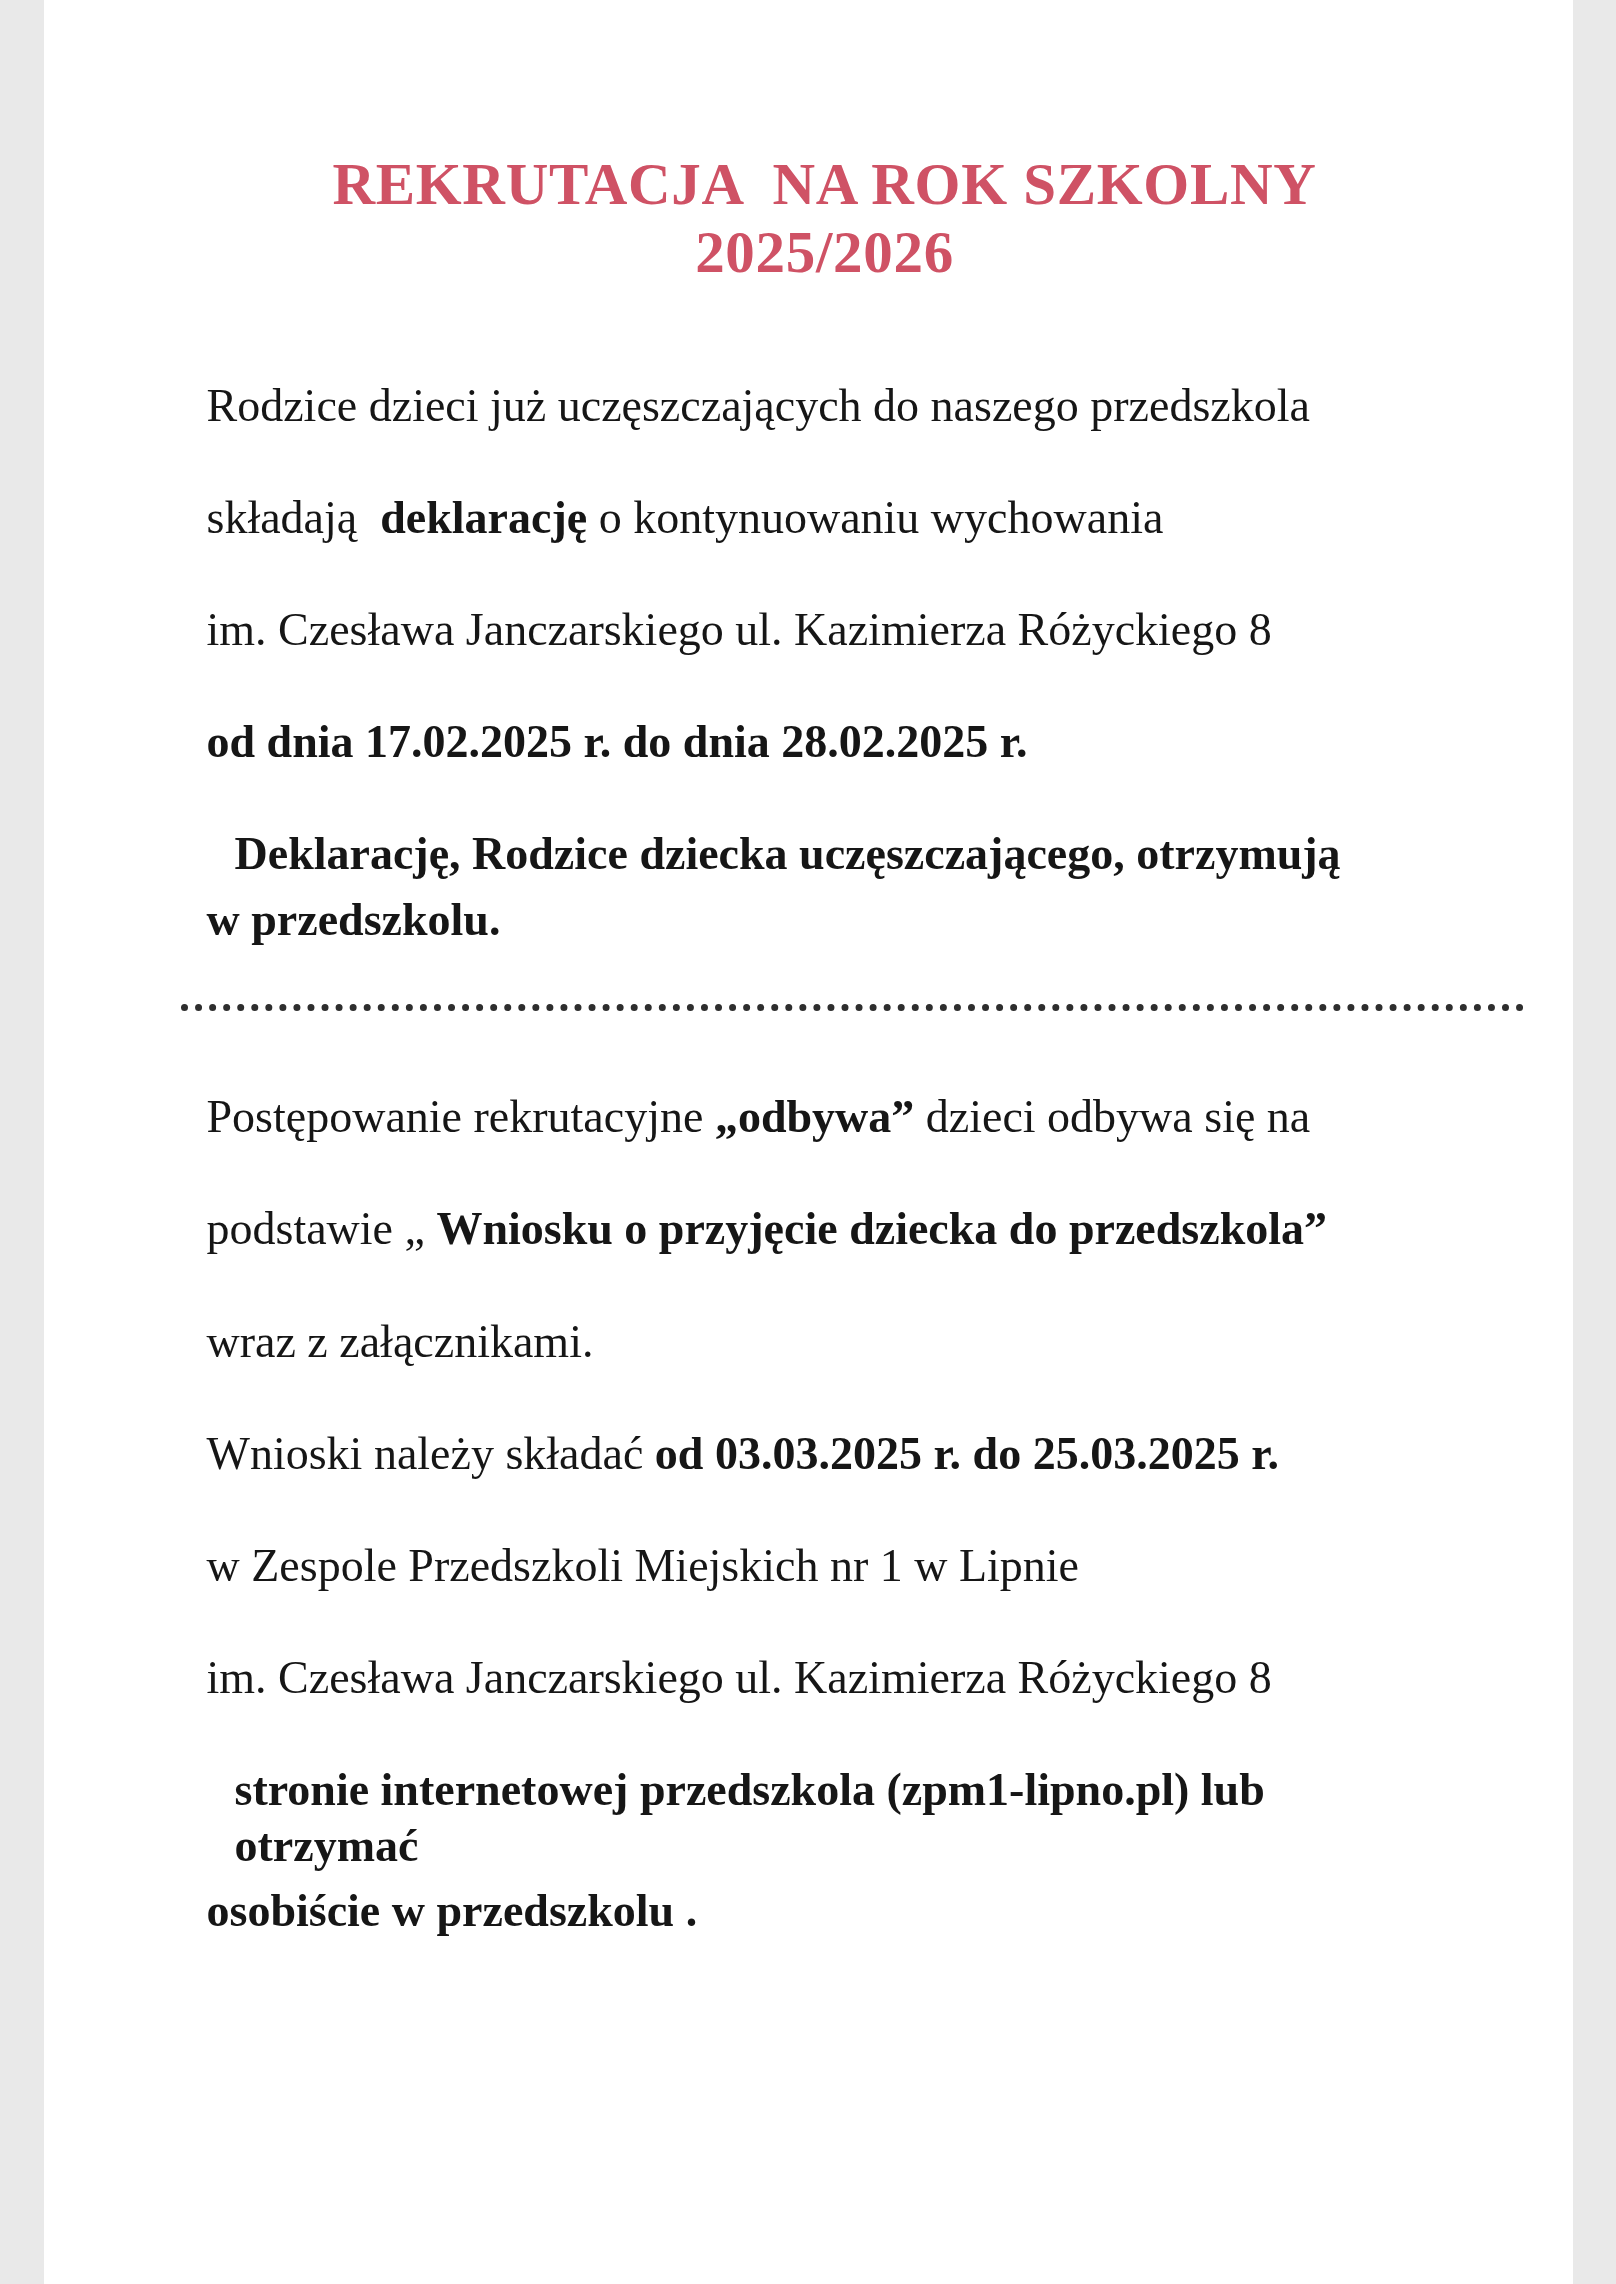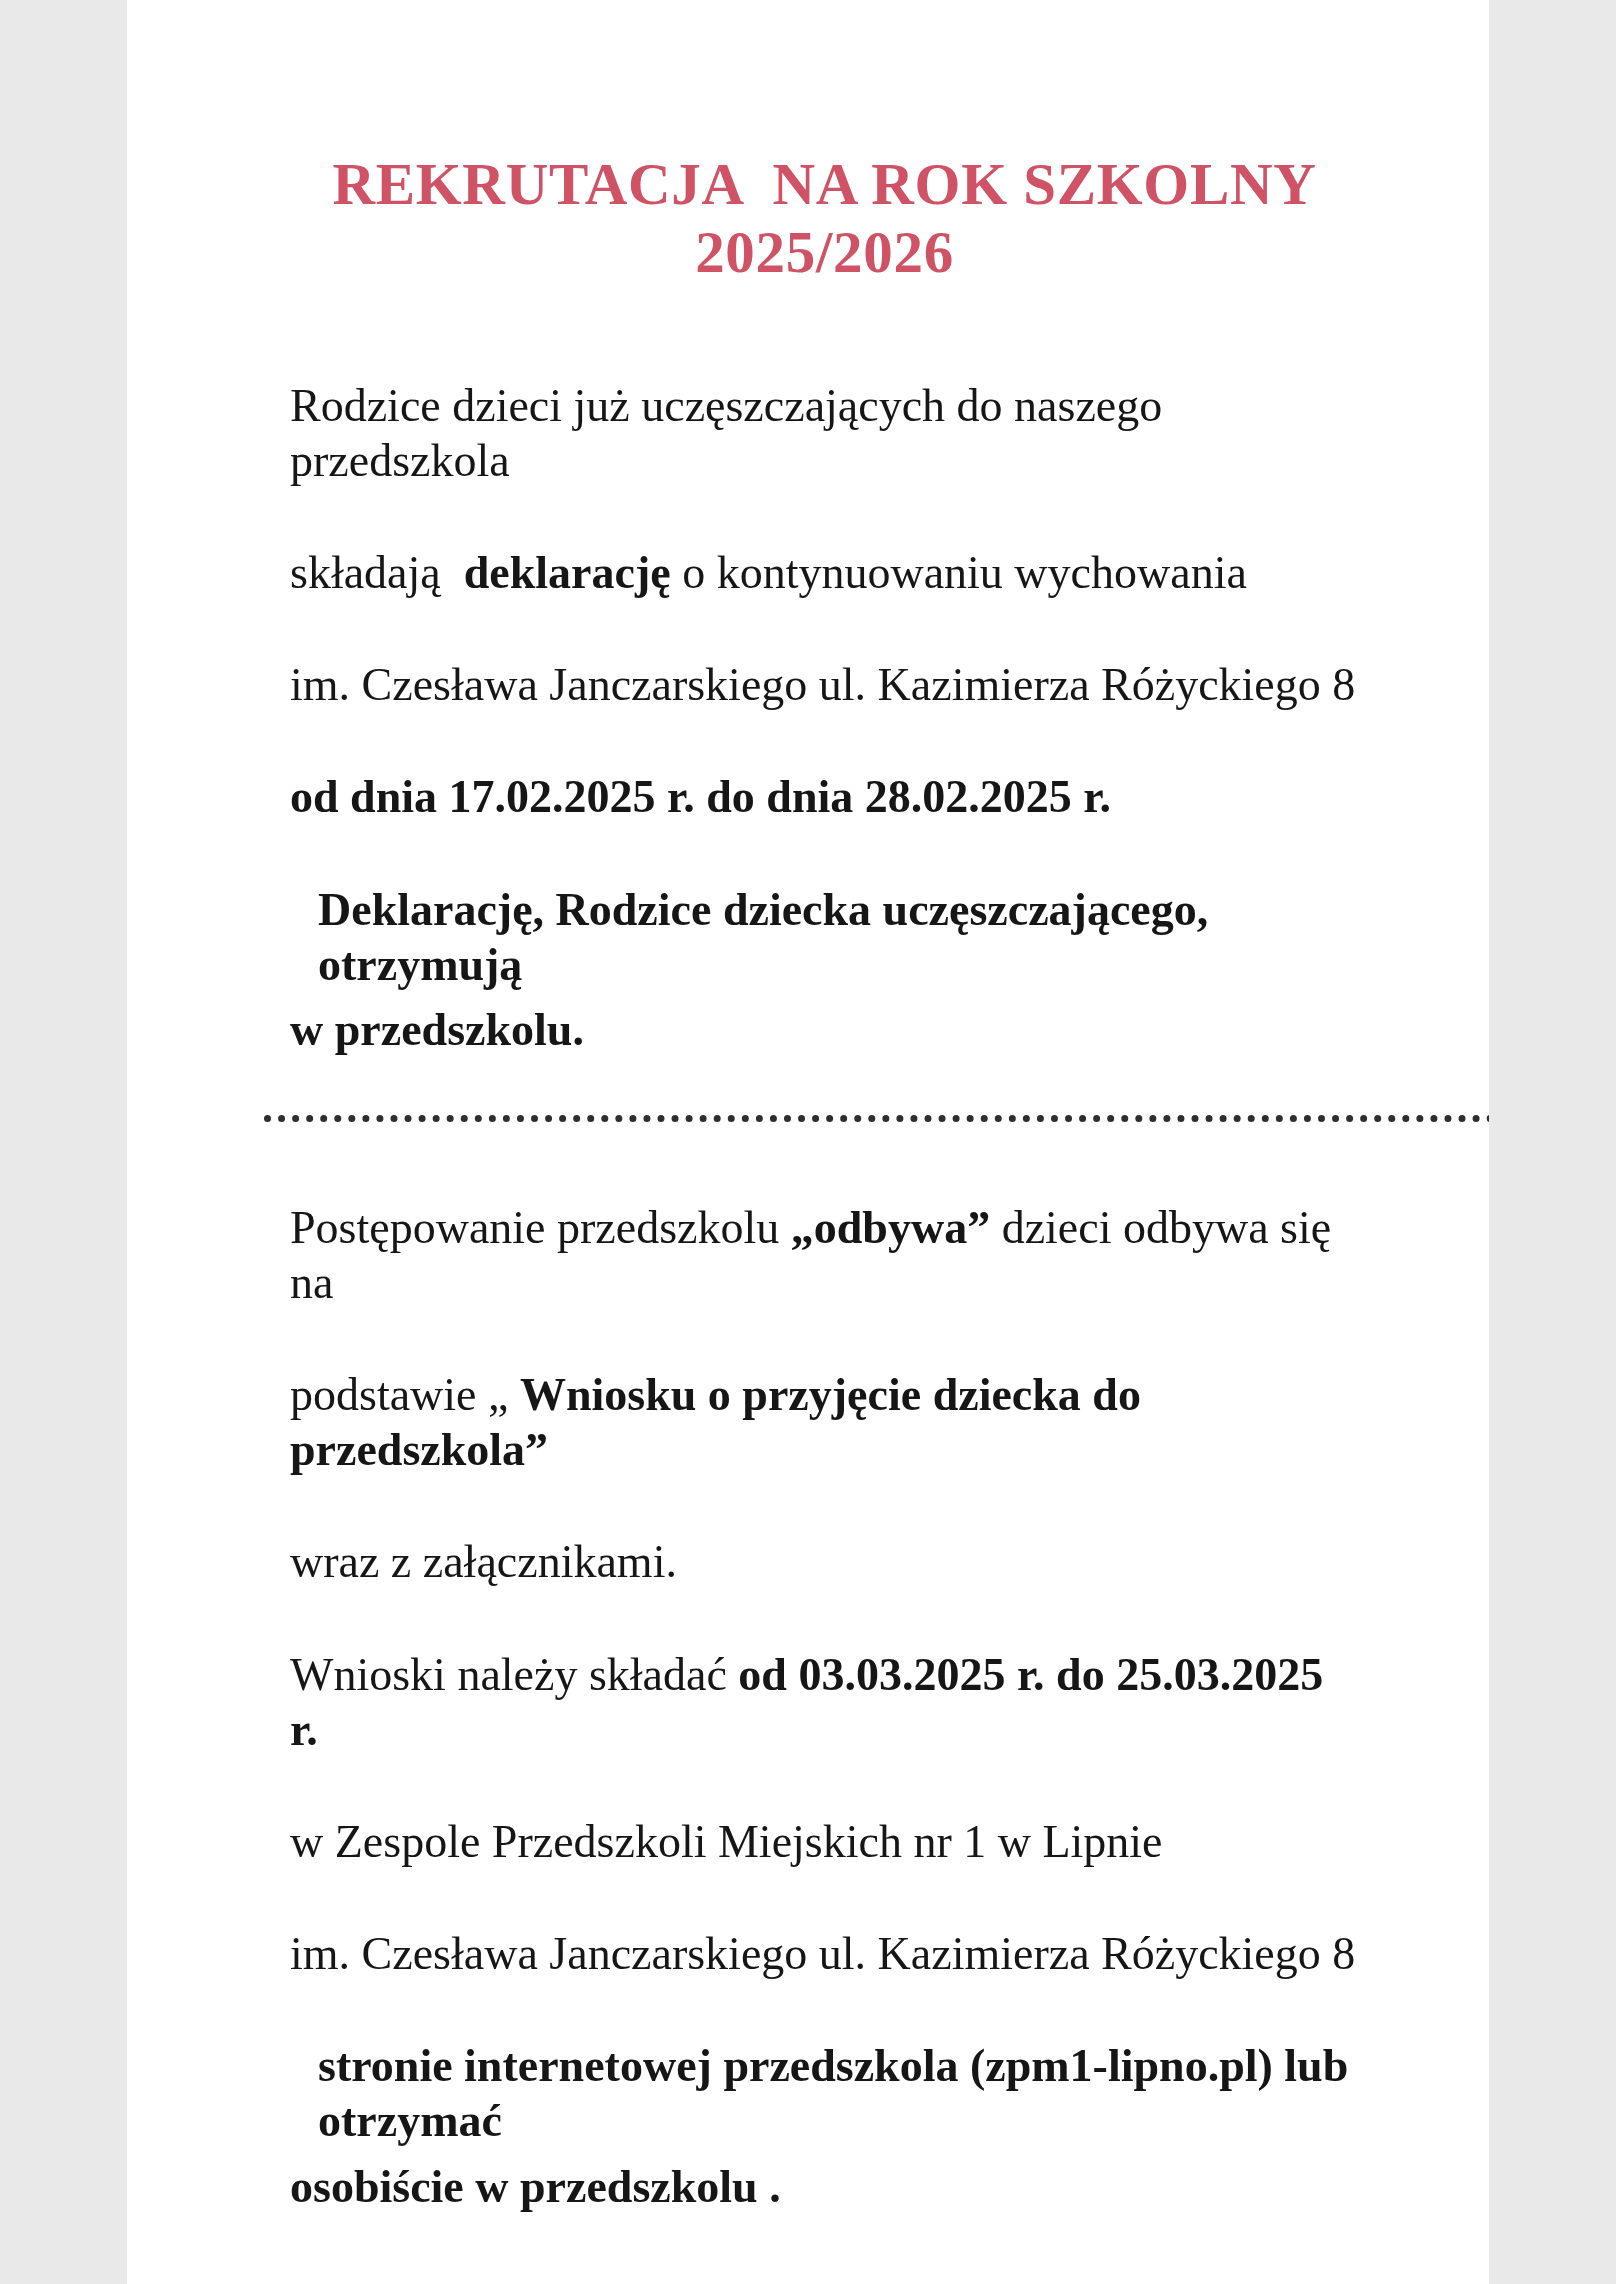--- a/index.html
+++ b/index.html
@@ -2,21 +2,21 @@
 <html style="font-size:10.4px"><head>
 <meta charset="utf-8">
 <style>
   html, body {
     margin: 0;
     padding: 0;
     background: #e9e9e9;
   }
   .page {
     position: relative;
-    width: 1362px;
+    width: 1529px;
     height: 2284px;
     margin: 0 auto;
     background: #ffffff;
     font-family: "Liberation Serif", "DejaVu Serif", serif;
     color: #161616;
     overflow: hidden;
   }
   .content {
     padding: 151px 130px 0 163px;
   }
@@ -59,21 +59,21 @@
   <div class="content">
     <h1 class="doc-title" style="color: rgb(207, 82, 101);">REKRUTACJA  NA ROK SZKOLNY  2025/2026</h1>
     <div>
         <p class="line wide"><span>Rodzice dzieci już uczęszczających do naszego przedszkola</span></p>
         <p class="line wide"><span>składają  </span><strong>deklarację</strong><span> o kontynuowaniu wychowania</span></p>
         <p class="line wide"><span>im. Czesława Janczarskiego ul. Kazimierza Różyckiego 8</span></p>
         <p class="line wide"><strong>od dnia 17.02.2025 r. do dnia 28.02.2025 r.</strong></p>
         <p class="line tight"><strong>Deklarację, Rodzice dziecka uczęszczającego, otrzymują</strong></p>
         <p class="line wide"><strong>w przedszkolu.</strong></p>
         <div class="dotted-separator"></div>
-        <p class="line wide"><span>Postępowanie przedszkolu </span><strong>„odbywa”</strong><span> dzieci odbywa się na</span></p>
+        <p class="line wide"><span>Postępowanie rekrutacyjne </span><strong>„odbywa”</strong><span> dzieci odbywa się na</span></p>
         <p class="line wide"><span>podstawie „ </span><strong>Wniosku o przyjęcie dziecka do przedszkola”</strong></p>
         <p class="line wide"><span>wraz z załącznikami.</span></p>
         <p class="line wide"><span>Wnioski należy składać </span><strong>od 03.03.2025 r. do 25.03.2025 r.</strong></p>
         <p class="line wide"><span>w Zespole Przedszkoli Miejskich nr 1 w Lipnie</span></p>
         <p class="line wide"><span>im. Czesława Janczarskiego ul. Kazimierza Różyckiego 8</span></p>
         <p class="line tight"><strong>stronie internetowej przedszkola (zpm1-lipno.pl) lub otrzymać</strong></p>
         <p class="line wide"><strong>osobiście w przedszkolu .</strong></p>
       </div>
   </div>
 </div>

